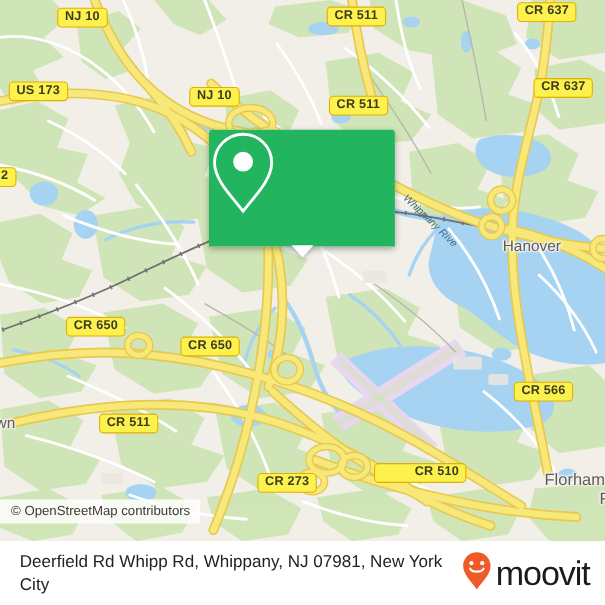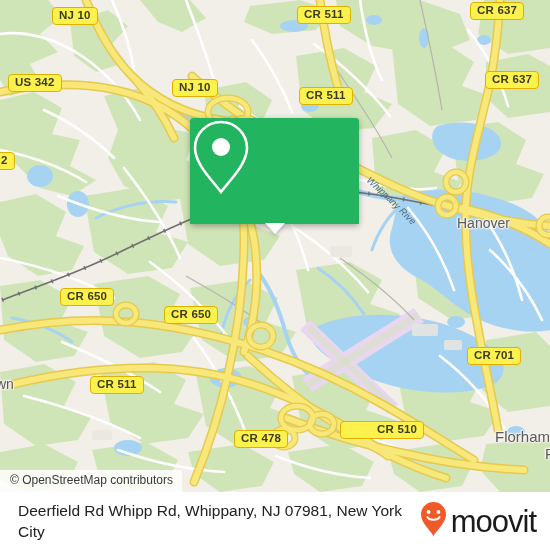--- a/index.html
+++ b/index.html
@@ -77,21 +77,21 @@
     left:50%;bottom:-10px;margin-left:-10px;
     width:0;height:0;
     border-left:10px solid transparent;
     border-right:10px solid transparent;
     border-top:11px solid #fdfdfd;
     filter:drop-shadow(0 2px 2px rgba(0,0,0,.22));
   }
 
   
   .attrib{
-    position:absolute;left:0;bottom:0;
+    position:absolute;left:0;bottom:16px;
     background:rgba(255,255,255,.82);
     color:#3a3a3a;
     font-size:12px;
     padding:4px 9px 5px 10px;
     line-height:13px;
     white-space:nowrap;
     z-index:30;
   }
 
   
@@ -329,30 +329,30 @@
         <rect x="412" y="324" width="26" height="12" rx="2"></rect>
         <rect x="444" y="340" width="18" height="10" rx="2"></rect>
         <rect x="92" y="430" width="20" height="10" rx="2"></rect>
         <rect x="330" y="246" width="22" height="11" rx="2"></rect>
       </g>
     </svg>
 
     <div class="shield" style="left:52px;top:7px;">NJ 10</div>
     <div class="shield" style="left:297px;top:6px;">CR 511</div>
     <div class="shield" style="left:470px;top:2px;">CR 637</div>
-    <div class="shield" style="left:8px;top:74px;">US 342</div>
+    <div class="shield" style="left:8px;top:74px;">US 173</div>
     <div class="shield" style="left:172px;top:79px;">NJ 10</div>
     <div class="shield" style="left:299px;top:87px;">CR 511</div>
     <div class="shield" style="left:485px;top:71px;">CR 637</div>
     <div class="shield" style="left:-6px;top:152px;">2</div>
     <div class="shield" style="left:60px;top:288px;">CR 650</div>
     <div class="shield" style="left:164px;top:306px;">CR 650</div>
-    <div class="shield" style="left:467px;top:347px;">CR 701</div>
+    <div class="shield" style="left:467px;top:347px;">CR 566</div>
     <div class="shield" style="left:90px;top:376px;">CR 511</div>
-    <div class="shield" style="left:234px;top:430px;">CR 478</div>
+    <div class="shield" style="left:234px;top:430px;">CR 273</div>
     <div class="shield" style="left:340px;top:421px;padding-left:36px;">CR 510</div>
 
     <div class="place" style="left:457px;top:215px;">Hanover</div>
     <div class="place" style="left:-4px;top:376px;">wn</div>
     <div class="place small" style="left:495px;top:428px;">Florham</div>
     <div class="place small" style="left:508px;top:445px;padding-left:37px;">Park</div>
 
     <svg width="90" height="60" style="left:360px;top:175px;">
       <path id="riverpath" d="M6,6 C22,20 36,34 52,50" fill="none" stroke="none"></path>
       <text font-family="Liberation Sans, sans-serif" font-size="9.5" font-style="italic" fill="#4a6b86">

